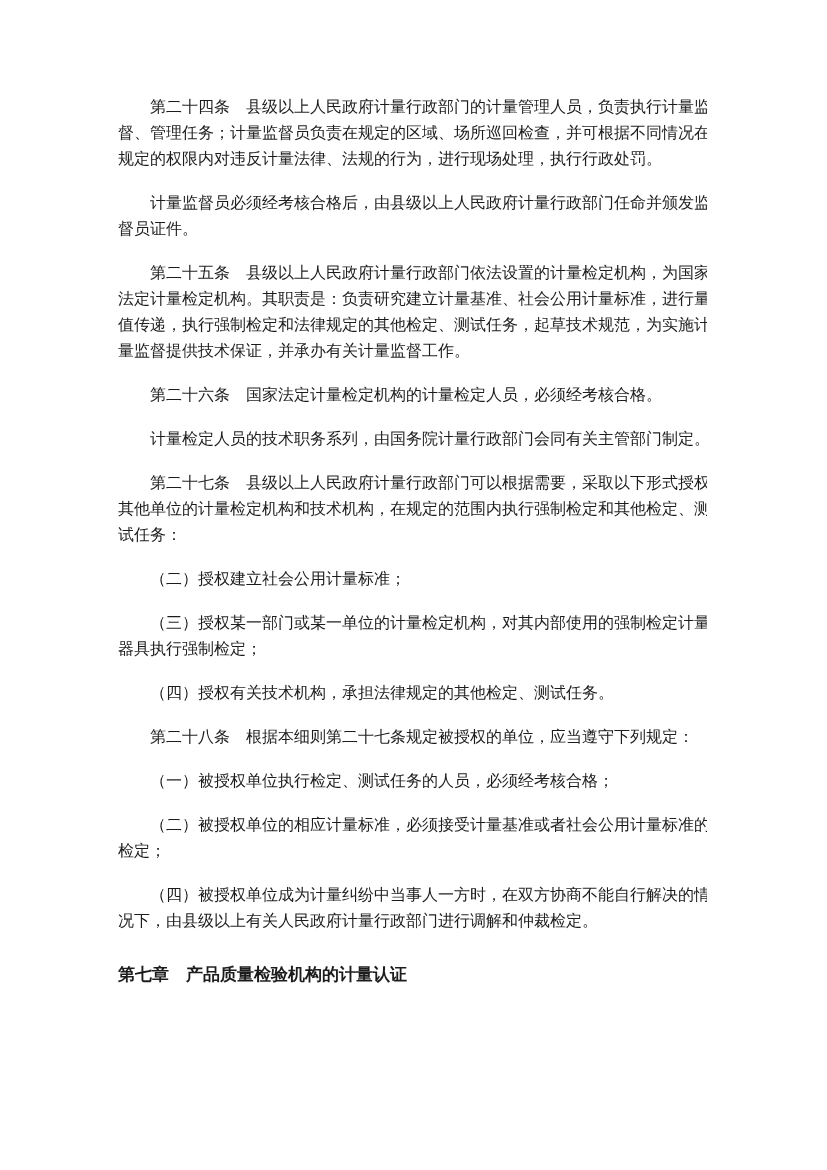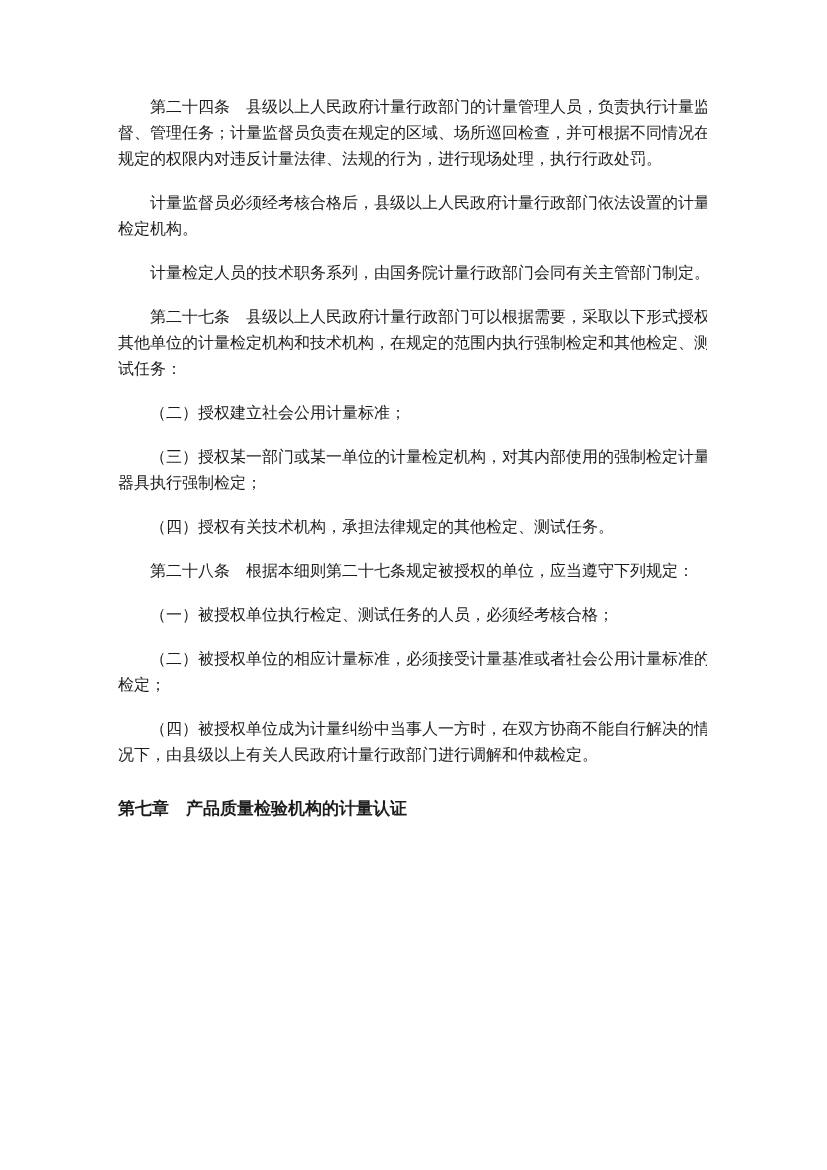--- a/index.html
+++ b/index.html
@@ -48,21 +48,23 @@
     letter-spacing: 1px;
     color: #222222;
   }
 </style>
 </head>
 <body>
 
 <div class="page">
   <div class="content">
     <p class="para">第二十四条　县级以上人民政府计量行政部门的计量管理人员，负责执行计量监督、管理任务；计量监督员负责在规定的区域、场所巡回检查，并可根据不同情况在规定的权限内对违反计量法律、法规的行为，进行现场处理，执行行政处罚。</p>
-    <p class="para">计量监督员必须经考核合格后，县级以上人民政府计量行政部门依法设置的计量检定机构。</p>
+    <p class="para">计量监督员必须经考核合格后，由县级以上人民政府计量行政部门任命并颁发监督员证件。</p>
+    <p class="para">第二十五条　县级以上人民政府计量行政部门依法设置的计量检定机构，为国家法定计量检定机构。其职责是：负责研究建立计量基准、社会公用计量标准，进行量值传递，执行强制检定和法律规定的其他检定、测试任务，起草技术规范，为实施计量监督提供技术保证，并承办有关计量监督工作。</p>
+    <p class="para">第二十六条　国家法定计量检定机构的计量检定人员，必须经考核合格。</p>
     <p class="para">计量检定人员的技术职务系列，由国务院计量行政部门会同有关主管部门制定。</p>
     <p class="para">第二十七条　县级以上人民政府计量行政部门可以根据需要，采取以下形式授权其他单位的计量检定机构和技术机构，在规定的范围内执行强制检定和其他检定、测试任务：</p>
     <p class="para">（二）授权建立社会公用计量标准；</p>
     <p class="para">（三）授权某一部门或某一单位的计量检定机构，对其内部使用的强制检定计量器具执行强制检定；</p>
     <p class="para">（四）授权有关技术机构，承担法律规定的其他检定、测试任务。</p>
     <p class="para">第二十八条　根据本细则第二十七条规定被授权的单位，应当遵守下列规定：</p>
     <p class="para">（一）被授权单位执行检定、测试任务的人员，必须经考核合格；</p>
     <p class="para">（二）被授权单位的相应计量标准，必须接受计量基准或者社会公用计量标准的检定；</p>
     <p class="para">（四）被授权单位成为计量纠纷中当事人一方时，在双方协商不能自行解决的情况下，由县级以上有关人民政府计量行政部门进行调解和仲裁检定。</p>
     <h2 class="chapter-heading">第七章　产品质量检验机构的计量认证</h2>

